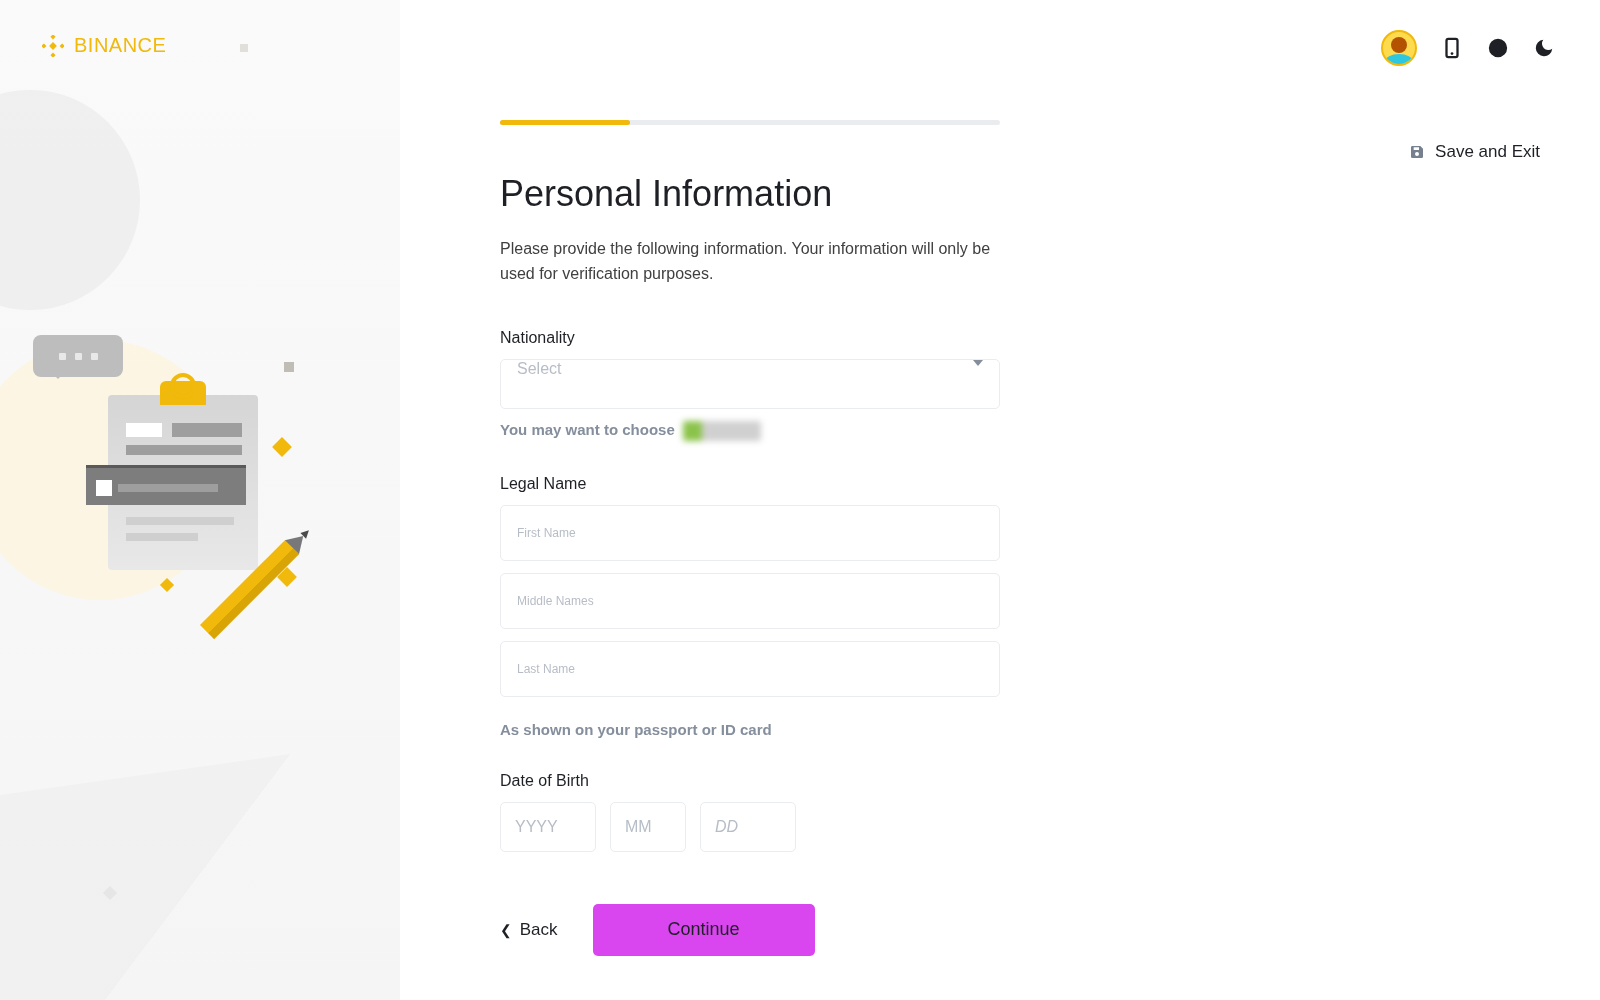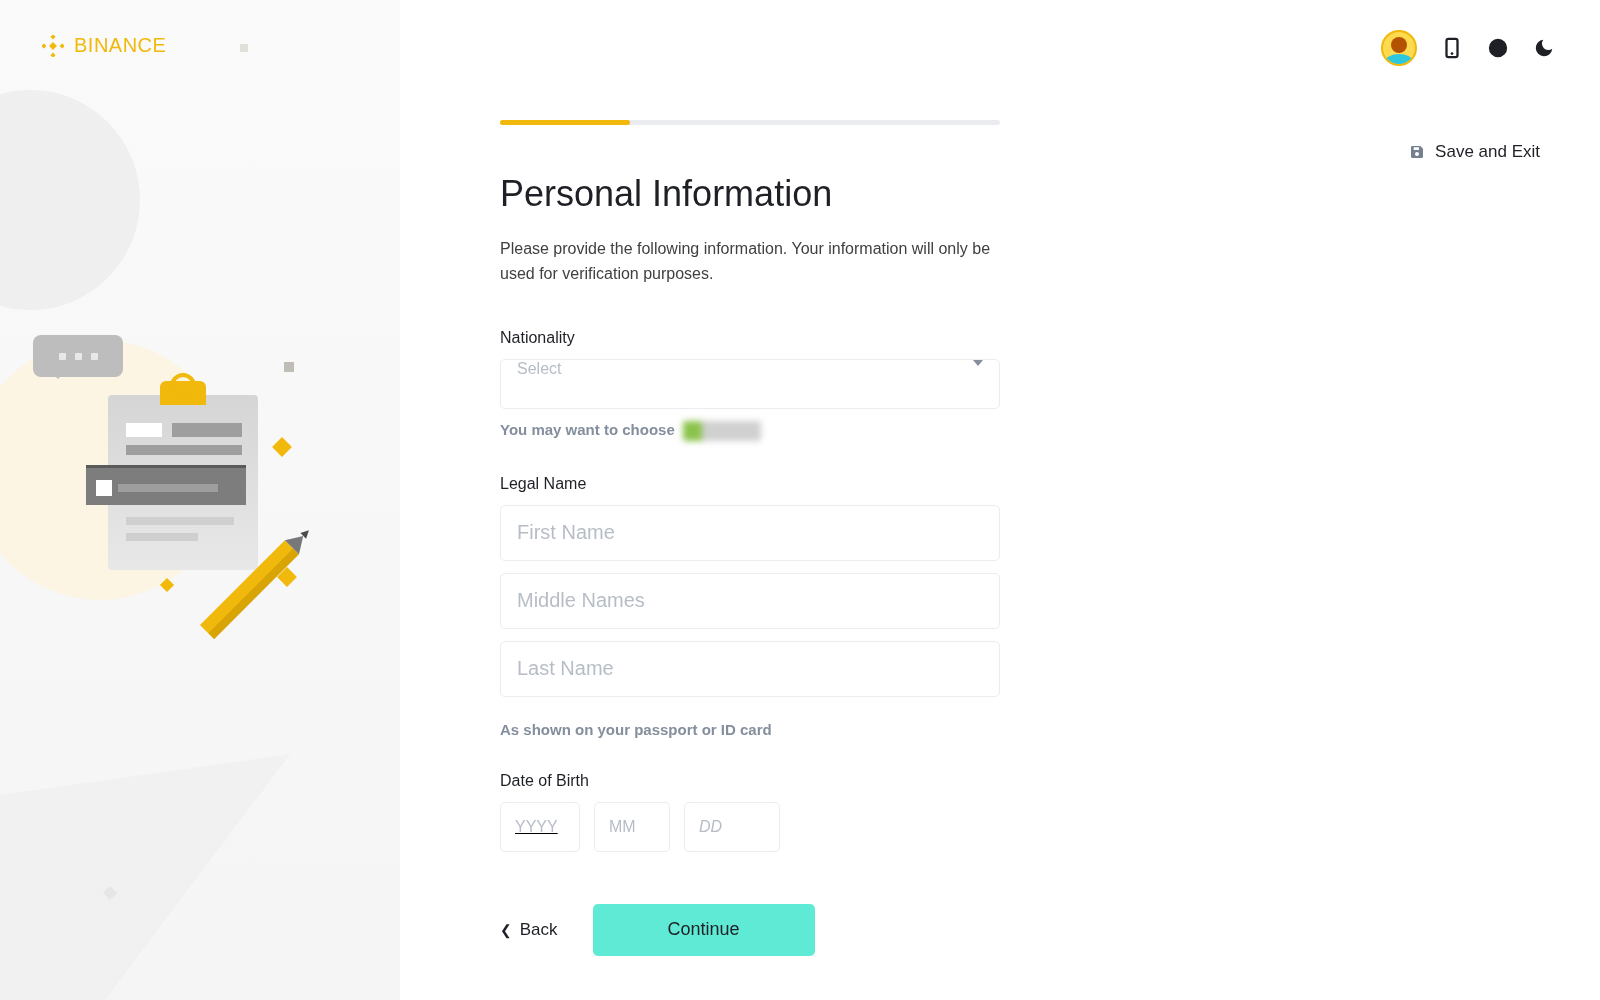--- a/index.html
+++ b/index.html
@@ -197,34 +197,34 @@
       color:#b7bdc6; font-size:16px;
       cursor:pointer;
     }
     .caret { border-left:5px solid transparent; border-right:5px solid transparent; border-top:6px solid #848e9c;}
     .hint { font-size:15px; color:#848e9c; margin-top:12px; display:flex; align-items:flex-start; gap:8px;font-weight:bold;}
     .blur-chip { display:inline-block; width:78px; height:20px; background: linear-gradient(90deg, #8bc34a 25%, #d0d0d0 25%); filter: blur(3px); border-radius:2px;}
     .section { margin-bottom:34px;}
     .text-input {
       width:100%; height:56px;
       border:1px solid #eaecef; border-radius:5px;
-      padding:0 16px; font-size:20px;
+      padding:0 16px; font-size:12px;
       color:#6d28d9; margin-bottom:12px;
     }
     .text-input::placeholder { color:#b7bdc6;}
     .dob-row { display:flex; gap:14px;}
     .dob-row input { height:50px; border:1px solid #eaecef; border-radius:5px; padding:0 14px; font-size:16px;}
     .dob-row input::placeholder { color:#b7bdc6;}
-    .yyyy{width:80px;text-decoration:underline;} .mm{width:76px;} .dd{width:96px;font-style:italic;}
+    .yyyy{width:96px;} .mm{width:76px;} .dd{width:96px;font-style:italic;}
     .btn-row { display:flex; align-items:center; gap:35px; margin-top:52px;}
     .back-btn { display:flex; align-items:center; gap:8px; font-size:17px; color:#1e2026; cursor:pointer;}
     .back-btn .chev { font-size:14px; color:#1e2026;}
     .continue-btn {
       width:222px; height:52px;
-      background:#5eead4; border:none; border-radius:5px;
+      background:#d946ef; border:none; border-radius:5px;
       font-size:18px; font-weight:500; color:#1e2026;
       cursor:pointer;
     }
   </style>
 </head>
 <body>
 
 <div class="left-pane">
   <div class="diag-shadow"></div>
   <div class="bg-circle"></div>

